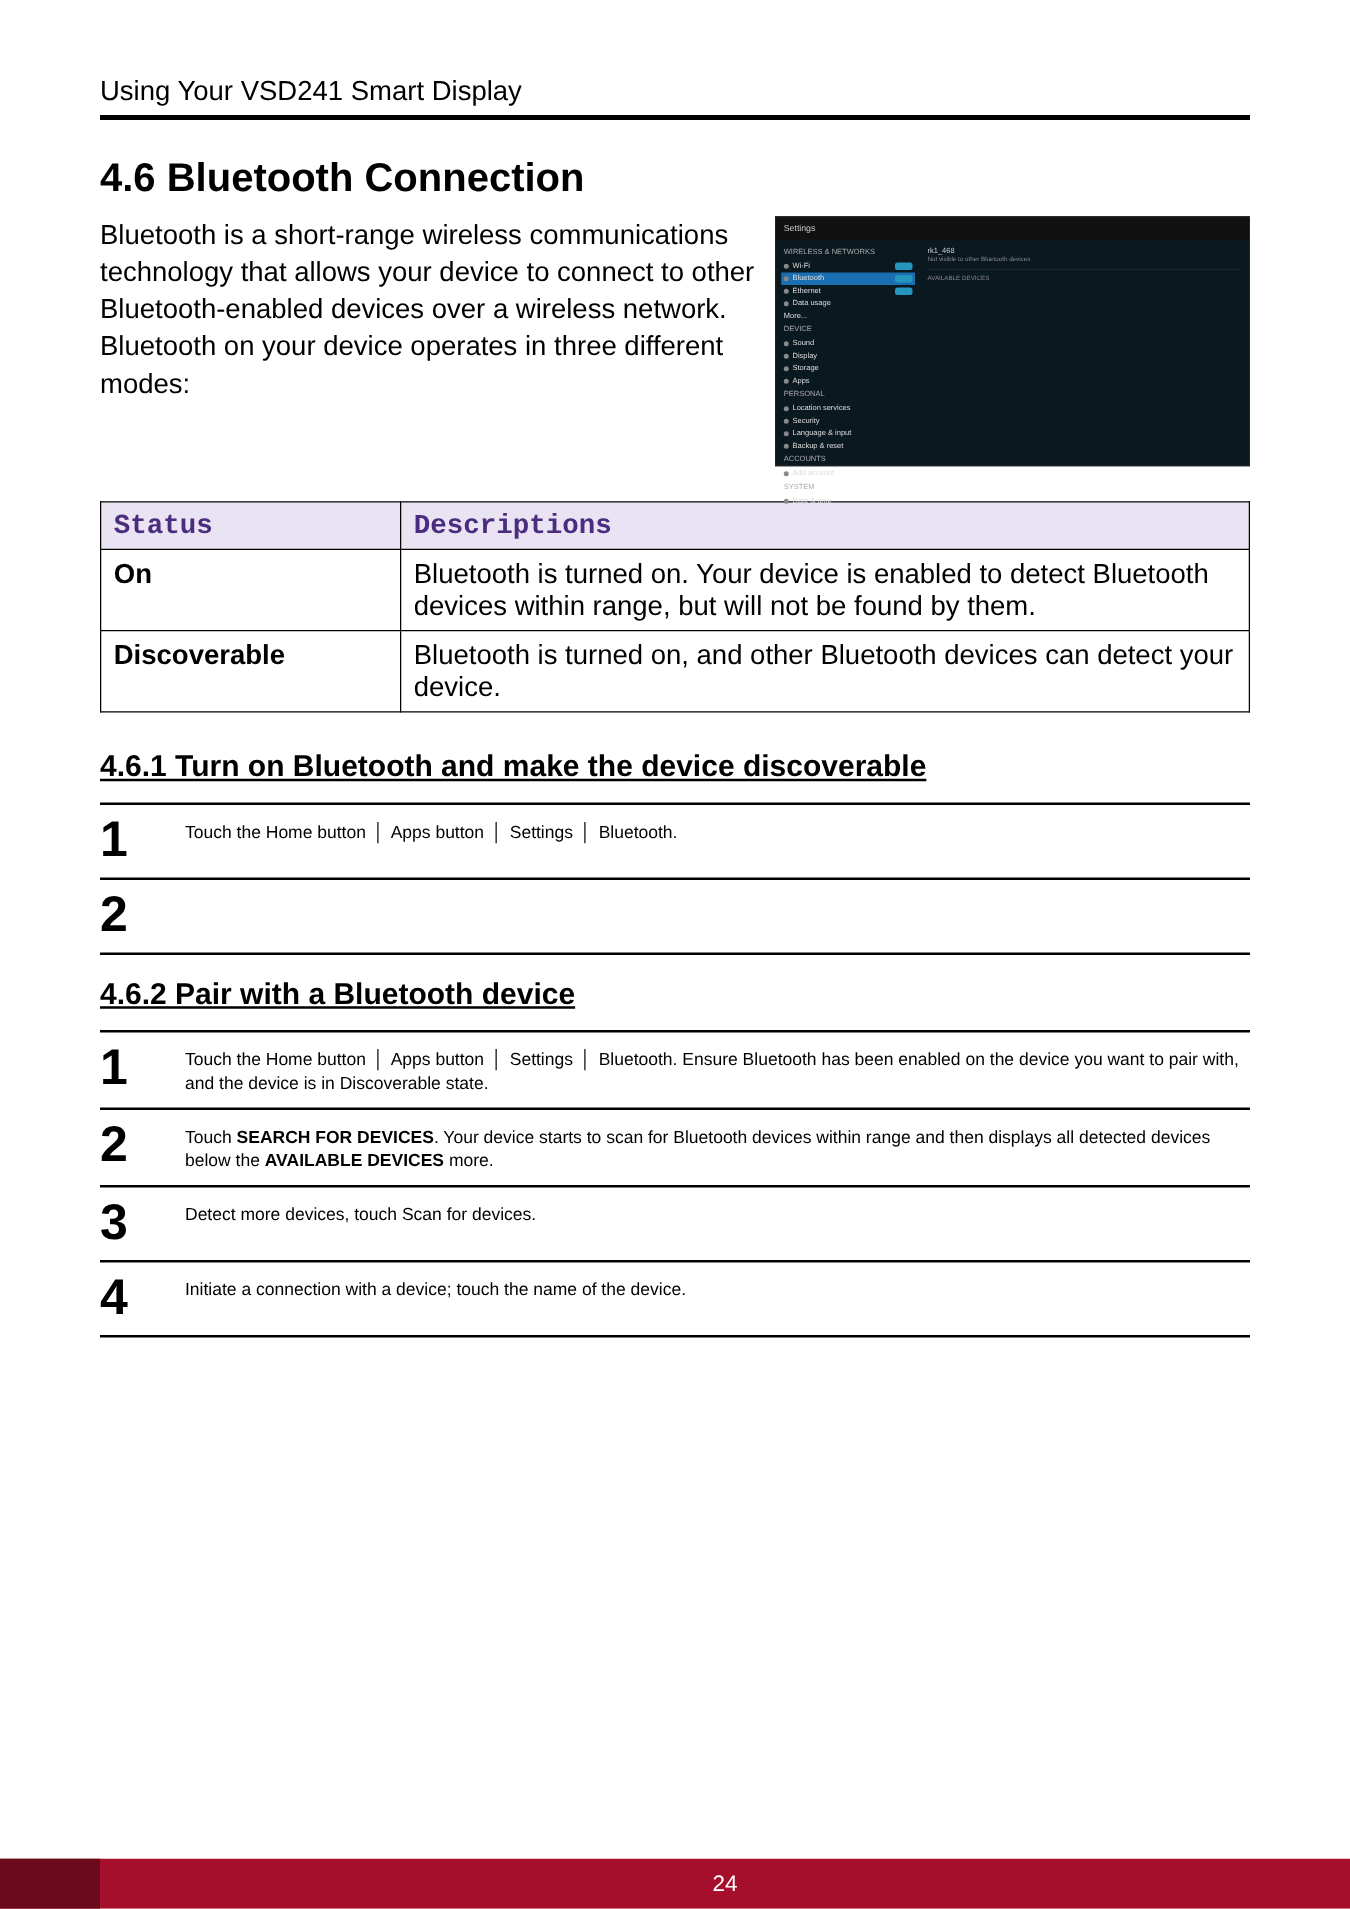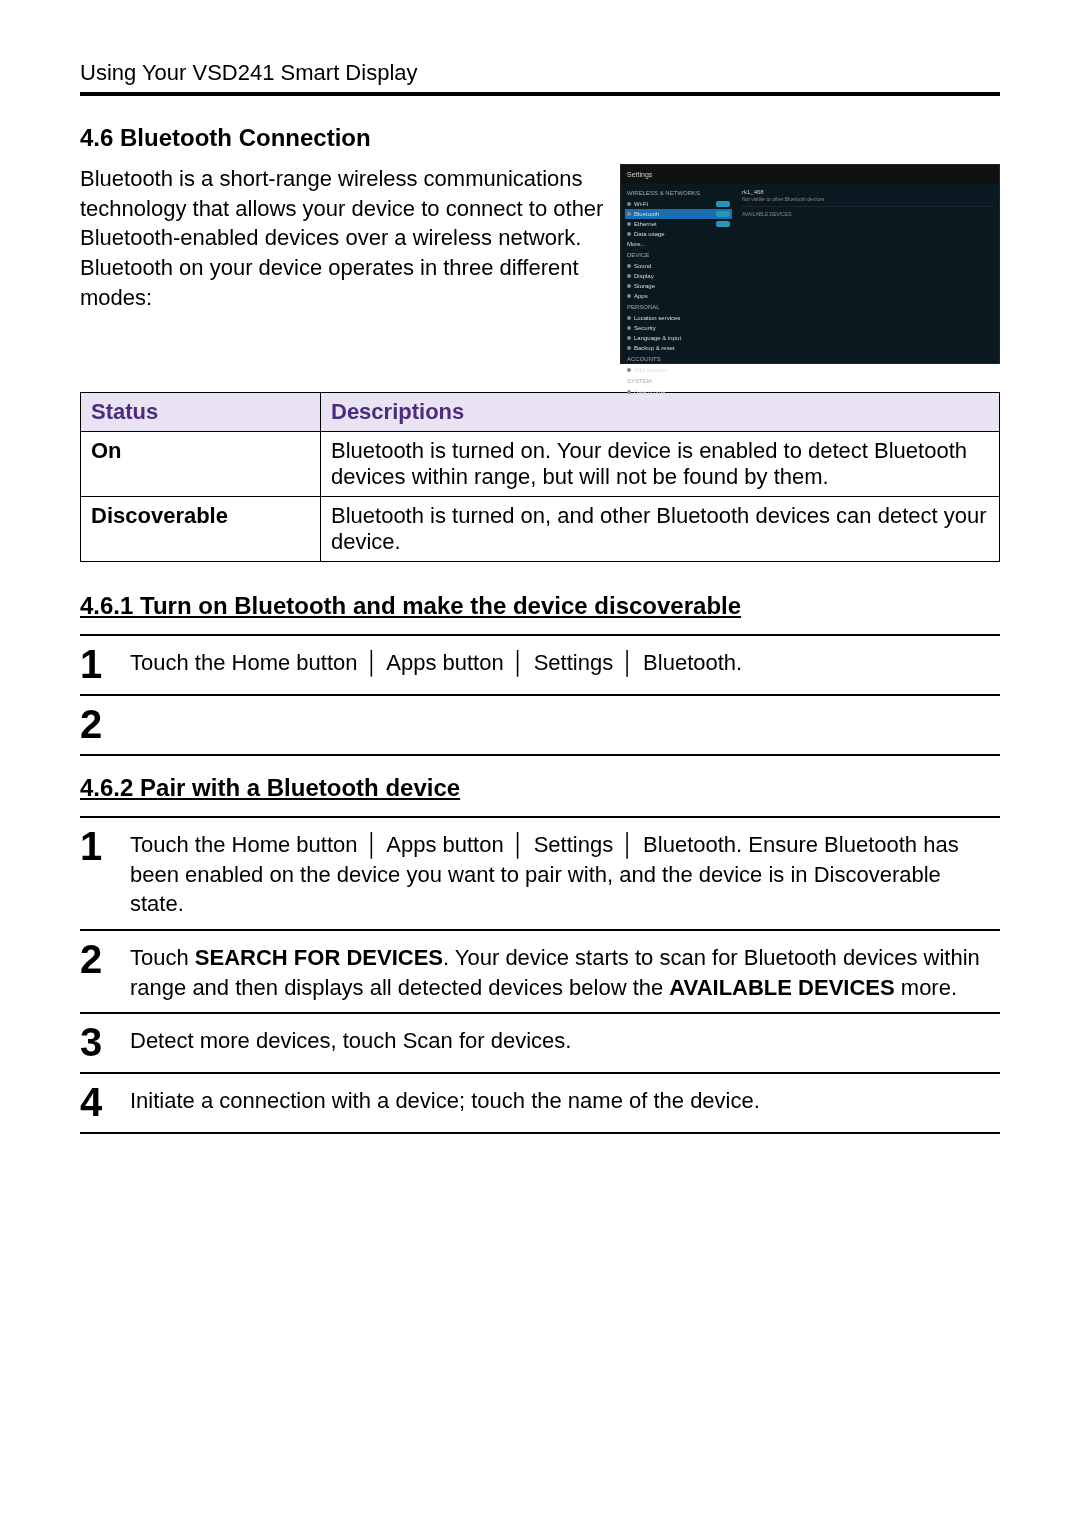--- a/index.html
+++ b/index.html
@@ -1,50 +1,50 @@
 <!DOCTYPE html>
 <html><head>
 <meta charset="utf-8">
 <style>
   * { box-sizing: border-box; margin: 0; padding: 0; }
   html, body { width: 1080px; height: 1527px; background: #fff; font-family: Arial, Helvetica, sans-serif; color: #000; }
   .page { position: relative; width: 1080px; height: 1527px; padding: 60px 80px 0 80px; }
   .header-line { font-size: 22px; margin-bottom: 6px; }
   .hr-thick { border: none; border-top: 4px solid #000; margin-bottom: 28px; }
-  .section-title { font-size: 24px; font-weight: bold; margin-bottom: 12px; }
+  .section-title { font-size: 32px; font-weight: bold; margin-bottom: 12px; }
   .intro-row { display: flex; margin-bottom: 28px; }
   .intro-text { flex: 1; font-size: 22px; line-height: 1.35; }
   .screenshot { width: 380px; height: 200px; background: #0a1820; position: relative; border: 1px solid #222; }
   .screenshot .topbar { height: 18px; background: #111; display: flex; align-items: center; padding-left: 6px; }
   .screenshot .topbar-title { color: #ccc; font-size: 7px; }
   .screenshot .body { display: flex; height: 182px; }
   .screenshot .sidebar { width: 115px; padding: 4px 4px; }
   .screenshot .sb-header { color: #aaa; font-size: 6px; margin: 3px 2px; }
   .screenshot .sb-item { color: #ddd; font-size: 6px; padding: 2px 2px; display: flex; align-items: center; gap: 3px; }
   .screenshot .sb-item.sel { background: #1a6fb3; }
   .screenshot .sb-dot { width: 4px; height: 4px; border-radius: 50%; background: #888; display: inline-block; }
   .screenshot .sb-toggle { margin-left: auto; width: 14px; height: 6px; background: #2596be; border-radius: 2px; }
   .screenshot .content { flex: 1; padding: 6px; }
   .screenshot .content-line1 { color: #ccc; font-size: 6px; }
   .screenshot .content-line2 { color: #888; font-size: 5px; margin-top: 1px; }
   .screenshot .content-sep { border-top: 1px solid #223; margin: 4px 0; }
   .screenshot .content-small { color: #888; font-size: 5px; }
 
   table.status-table { width: 100%; border-collapse: collapse; margin-bottom: 30px; }
   table.status-table th, table.status-table td { border: 1px solid #000; padding: 6px 10px; font-size: 22px; vertical-align: top; text-align: left; }
-  table.status-table th { background: #e9e3f3; color: #4b2c7f; font-weight: bold; }
+  table.status-table th { background: #e9e3f3; color: #4b2c7f; font-weight: bold; font-family: Liberation Mono, monospace; }
   table.status-table td.col-status { font-weight: bold; width: 240px; }
 
   .subsection-title { font-size: 24px; font-weight: bold; margin: 18px 0 14px 0; text-decoration: underline; }
 
   .steps { width: 100%; }
   .steps .top-rule { border: none; border-top: 2px solid #000; }
   .step-row { display: flex; align-items: flex-start; padding: 6px 0 10px 0; border-bottom: 2px solid #000; }
   .step-num { font-size: 40px; font-weight: bold; width: 50px; flex-shrink: 0; line-height: 1; padding-top: 2px; }
-  .step-text { font-size: 22px; line-height: 1.35; padding-top: 6px; }
+  .step-text { font-size: 14px; line-height: 1.35; padding-top: 6px; margin-left: 18px; }
   .step-text .sep { padding: 0 2px; }
   .step-text b { font-weight: bold; }
 
   .footer { position: absolute; bottom: 0; left: 0; right: 0; height: 40px; background: #a60f2b; display: flex; }
   .footer .left-cap { width: 80px; background: #6b0a1c; }
   .footer .center { flex: 1; display: flex; align-items: center; justify-content: center; color: #fff; font-size: 18px; }
 </style>
 </head>
 <body>
 
@@ -197,13 +197,17 @@
     <div class="step-row">
       <div class="step-num">3</div>
       <div class="step-text">Detect more devices, touch Scan for devices.</div>
     </div>
     <div class="step-row">
       <div class="step-num">4</div>
       <div class="step-text">Initiate a connection with a device; touch the name of the device.</div>
     </div>
   </div>
 
+  <div class="footer">
+    <div class="left-cap"></div>
+    <div class="center">24</div>
+  </div>
 </div>
 
 </body></html>

